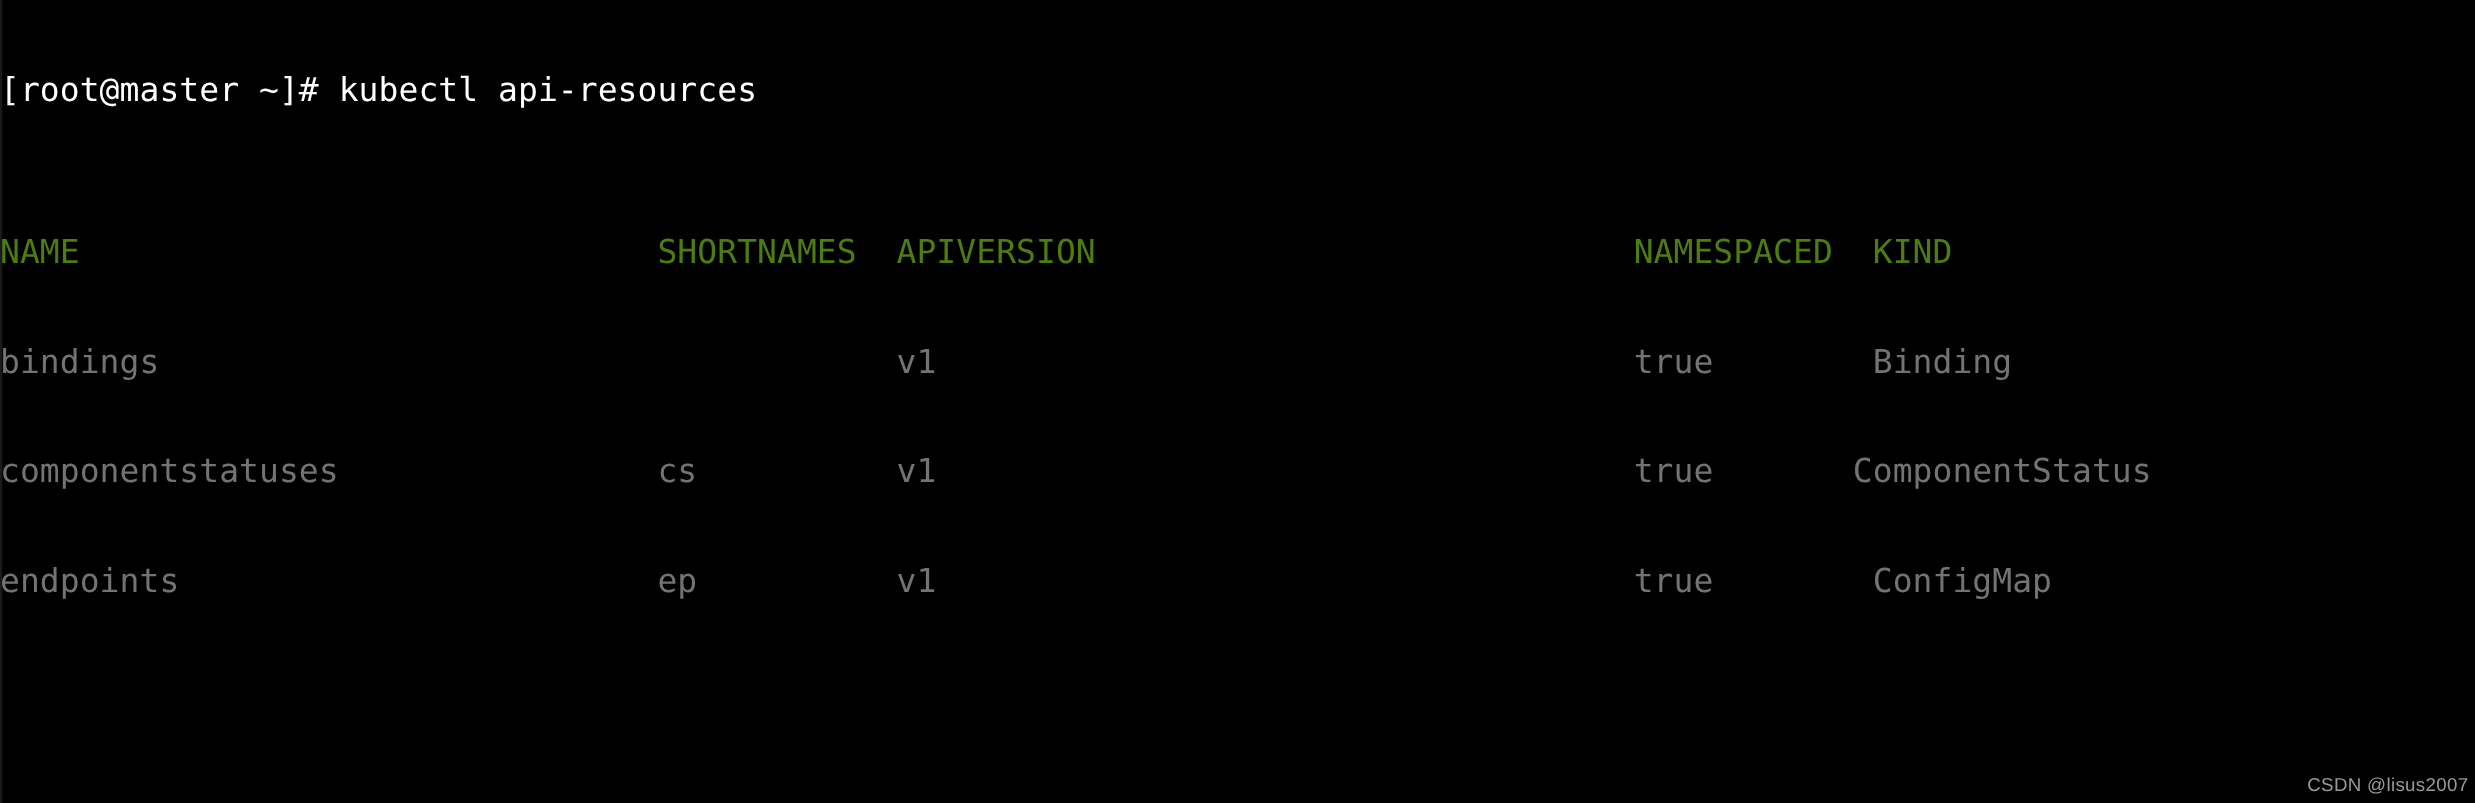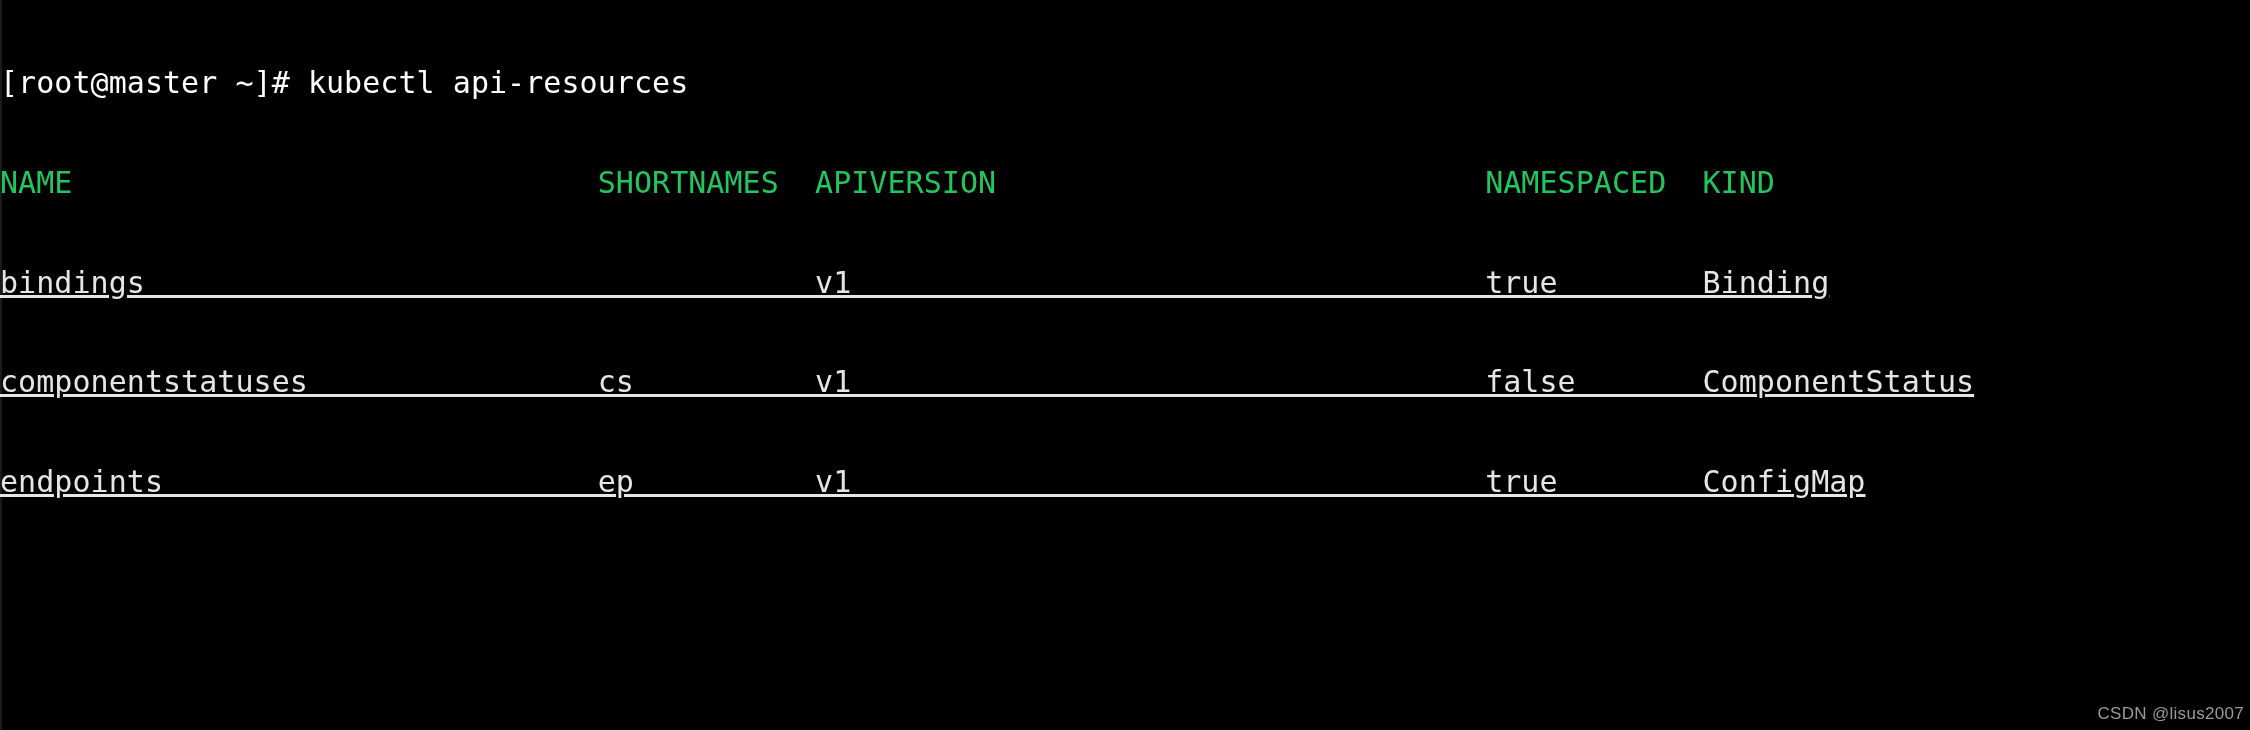--- a/index.html
+++ b/index.html
@@ -39,25 +39,25 @@
   .line {
     display: block;
     height: 33.2px;
     white-space: pre;
     overflow: hidden;
   }
   .prompt-line {
     color: #ffffff;
   }
   .hdr-line {
-    color: #22c55e;
+    color: #4d7c0f;
+    margin-top: 47px;
   }
   .row-line {
-    color: #e5e5e5;
-    text-decoration: underline;
+    color: #737373;
   }
   
   .edge-left {
     position: absolute;
     left: 0;
     top: 0;
     width: 2px;
     height: 730px;
     background: #1a1a1a;
   }
@@ -76,21 +76,21 @@
 <body>
 
 <div id="terminal">
 
   <div class="edge-left"></div>
 
   <div class="screen">
     <span class="line prompt-line">[root@master ~]# kubectl api-resources</span>
     <span class="line hdr-line">NAME                             SHORTNAMES  APIVERSION                           NAMESPACED  KIND</span>
     <span class="line row-line">bindings                                     v1                                   true        Binding</span>
-    <span class="line row-line">componentstatuses                cs          v1                                   false       ComponentStatus</span>
+    <span class="line row-line">componentstatuses                cs          v1                                   true       ComponentStatus</span>
     <span class="line row-line">endpoints                        ep          v1                                   true        ConfigMap</span>
     
     
     
     
     
     
     
     
     

